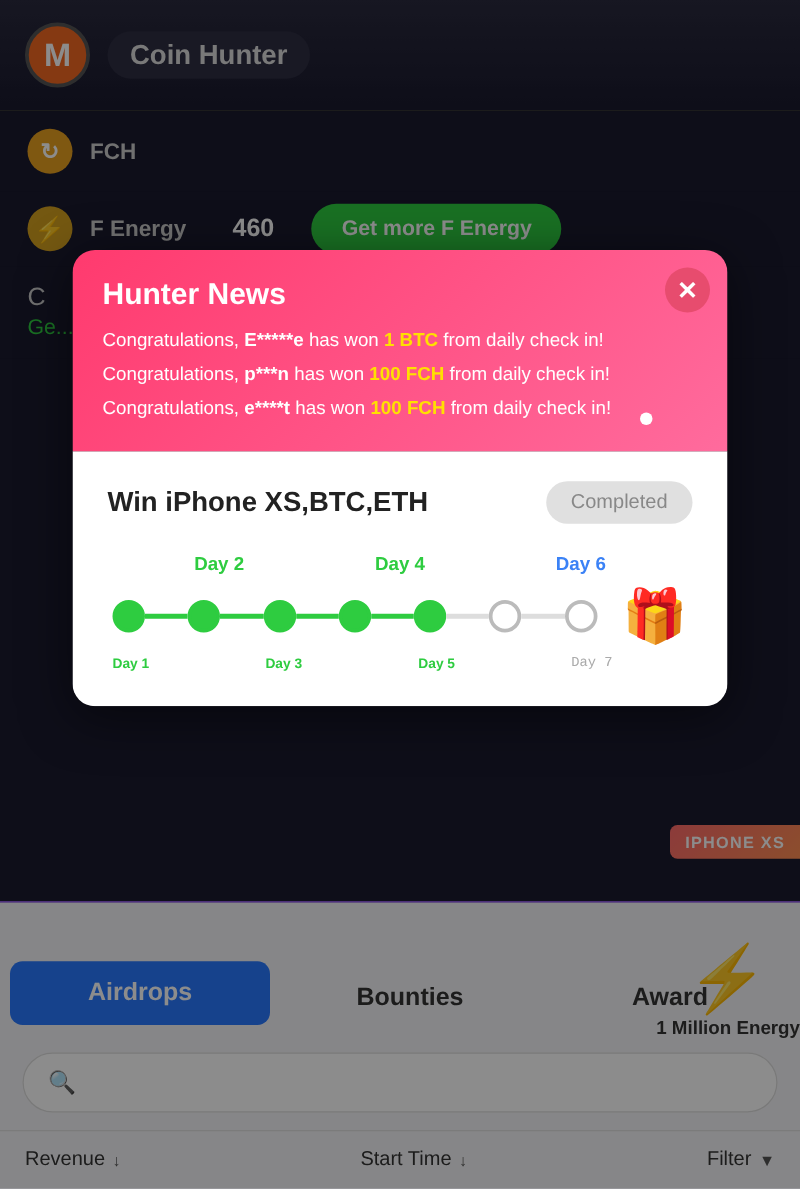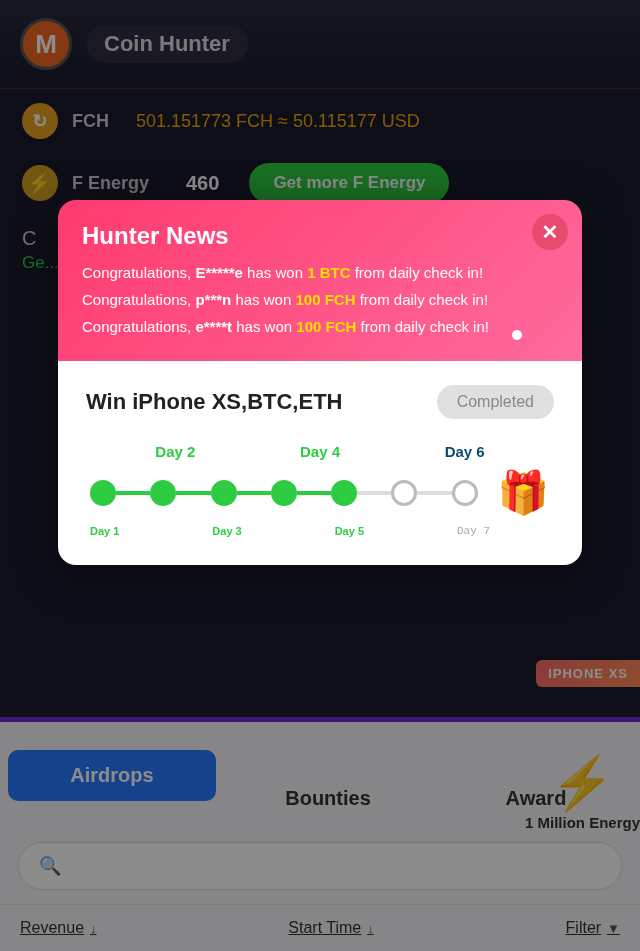--- a/index.html
+++ b/index.html
@@ -201,21 +201,21 @@
       margin-bottom: 8px;
       padding: 0 4px;
     }
     .day-label {
       font-size: 15px;
       color: #2ecc40;
       font-weight: 600;
       text-align: center;
     }
     .day-label.inactive {
-      color: #0c4a6e;
+      color: #3b82f6;
     }
     .day-dot {
       width: 26px; height: 26px;
       border-radius: 50%;
       background: #2ecc40;
       border: 3px solid #2ecc40;
       flex-shrink: 0;
     }
     .day-dot.empty {
       background: white;
@@ -264,23 +264,23 @@
       color: #ccc;
     }
     .bg-green-text {
       color: #2ecc40;
       font-size: 17px;
     }
 
     
     .bottom-tabs {
       background: #f5f5f7;
-      border-top: 5px solid #6d28d9;
-      display: flex;
-      align-items: center;
+      border-top: 1px solid #6d28d9;
+      display: flex;
+      align-items: flex-end;
     }
     .tab-item {
       flex: 1;
       padding: 18px 10px;
       text-align: center;
       font-size: 20px;
       font-weight: 600;
       cursor: pointer;
       color: #333;
       margin-top: 47px;
@@ -322,21 +322,20 @@
       align-items: center;
       justify-content: space-between;
       border-top: 1px solid #e0e0e0;
     }
     .table-col {
       font-size: 16px;
       color: #333;
       display: flex;
       align-items: center;
       gap: 6px;
-      text-decoration: underline;
     }
     .sort-icon {
       font-size: 13px;
       color: #555;
     }
 
     
     .iphone-badge {
       position: absolute;
       right: 0;
@@ -376,21 +375,20 @@
 <body>
 
 <div class="header">
   <div class="monero-logo">M</div>
   <div class="header-title">Coin Hunter</div>
 </div>
 
 <div class="balance-row">
   <div class="fch-icon">↻</div>
   <div class="fch-label">FCH</div>
-  <div class="fch-amount">501.151773 FCH ≈ 50.115177 USD</div>
 </div>
 
 <div class="energy-row">
   <div class="energy-icon">⚡</div>
   <div class="energy-label">F Energy</div>
   <div class="energy-amount">460</div>
   <button class="get-energy-btn">Get more F Energy</button>
 </div>
 
 <div class="bg-area">

